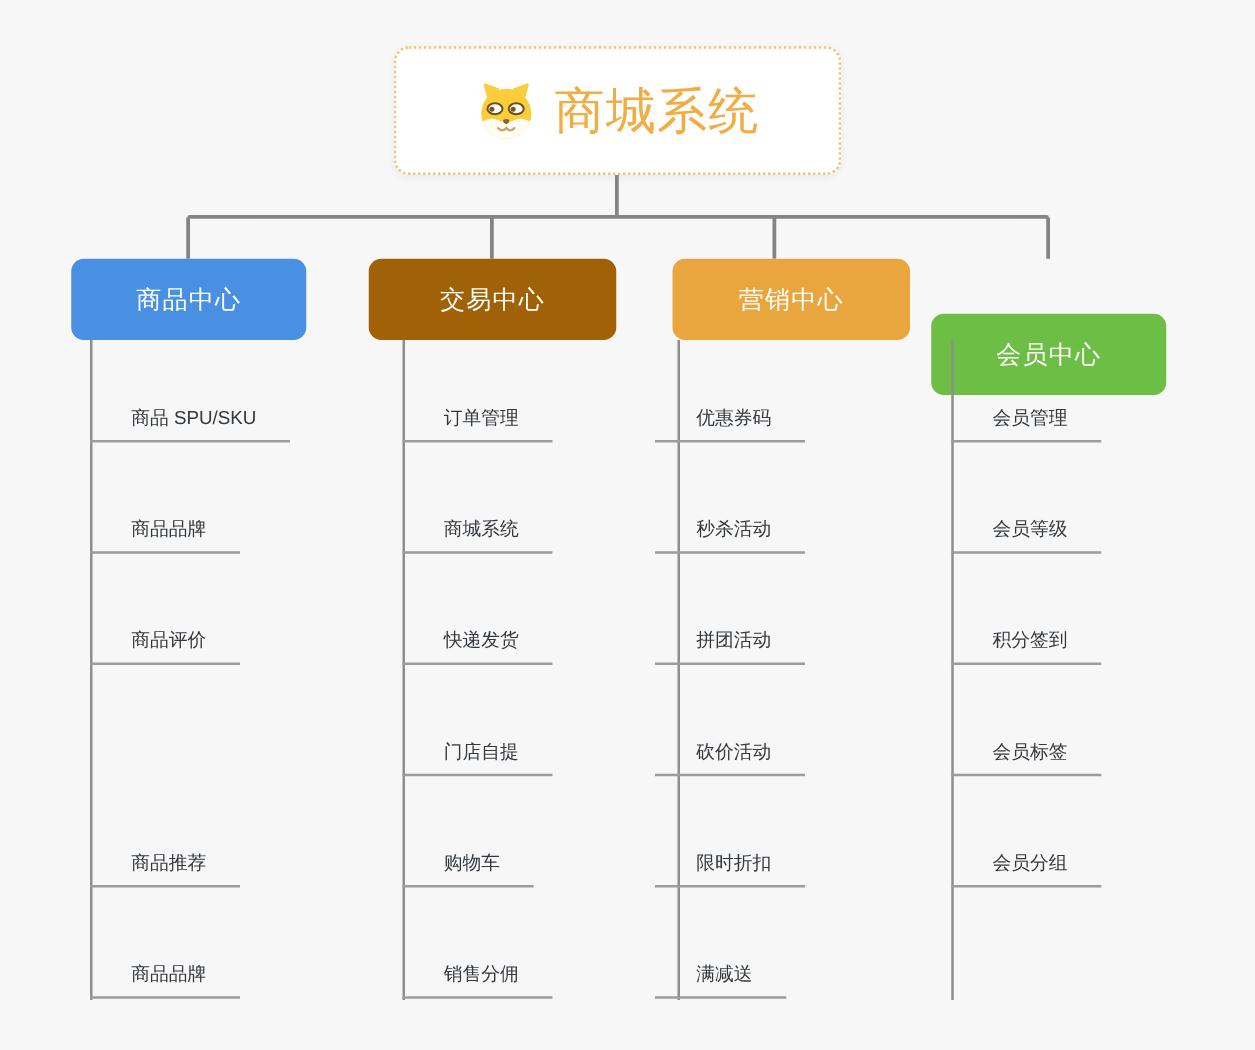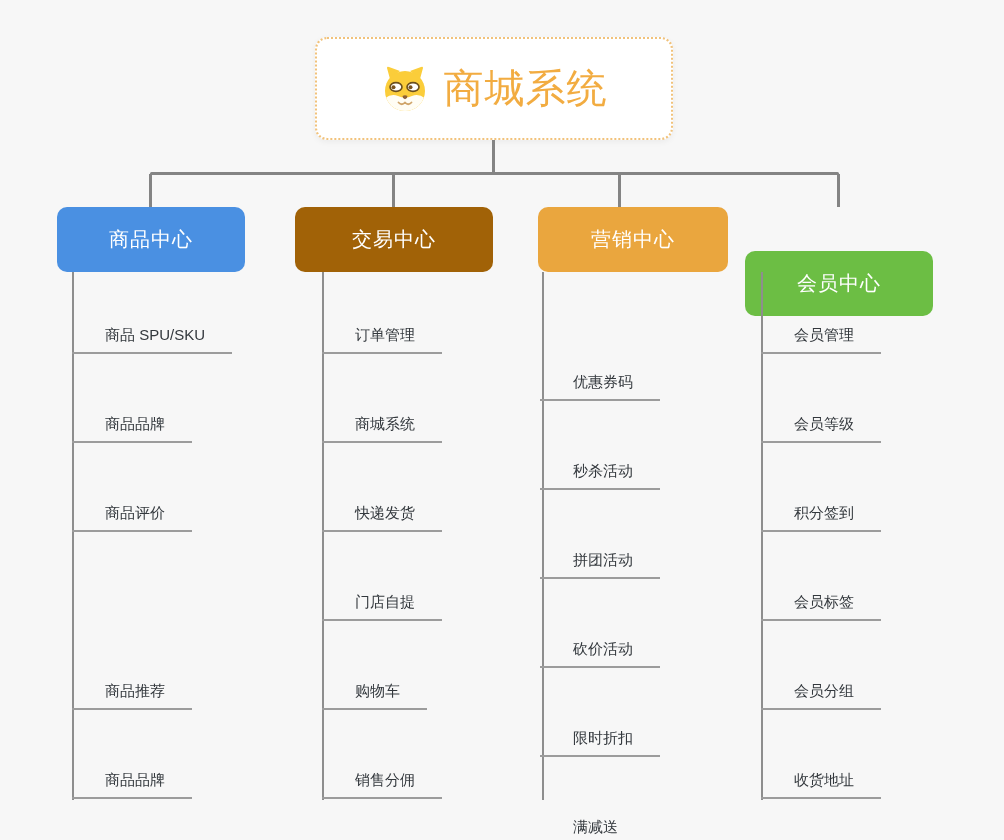--- a/index.html
+++ b/index.html
@@ -51,21 +51,21 @@
   .t0{left:72px;} .t1{left:322px;} .t2{left:542px;} .t3{left:761px;}
 
   
   .leaf{
     position:absolute;
     font-size:15px;line-height:30px;color:#33383d;
     padding:0 27px 2px 33px;
     border-bottom:2px solid #9c9c9c;
     white-space:nowrap;
   }
-  .c0{left:72px;} .c1{left:322px;} .c2{left:540px;margin-top:47px;} .c3{left:761px;}
+  .c0{left:72px;} .c1{left:322px;} .c2{left:524px;} .c3{left:761px;}
   .r0{top:320px;} .r1{top:409px;} .r2{top:498px;}
   .r3{top:587px;} .r4{top:676px;} .r5{top:765px;}
 </style>
 </head>
 <body>
 
 <div class="canvas">
 
   <div class="root-node">
     <span class="root-icon">
@@ -133,15 +133,14 @@
   <div class="leaf c2 r2">拼团活动</div>
   <div class="leaf c2 r3">砍价活动</div>
   <div class="leaf c2 r4">限时折扣</div>
   <div class="leaf c2 r5">满减送</div>
 
   <div class="leaf c3 r0">会员管理</div>
   <div class="leaf c3 r1">会员等级</div>
   <div class="leaf c3 r2">积分签到</div>
   <div class="leaf c3 r3">会员标签</div>
   <div class="leaf c3 r4">会员分组</div>
-  <div class="leaf c3 r5">收货地址</div>
 
 </div>
 
 </body></html>

